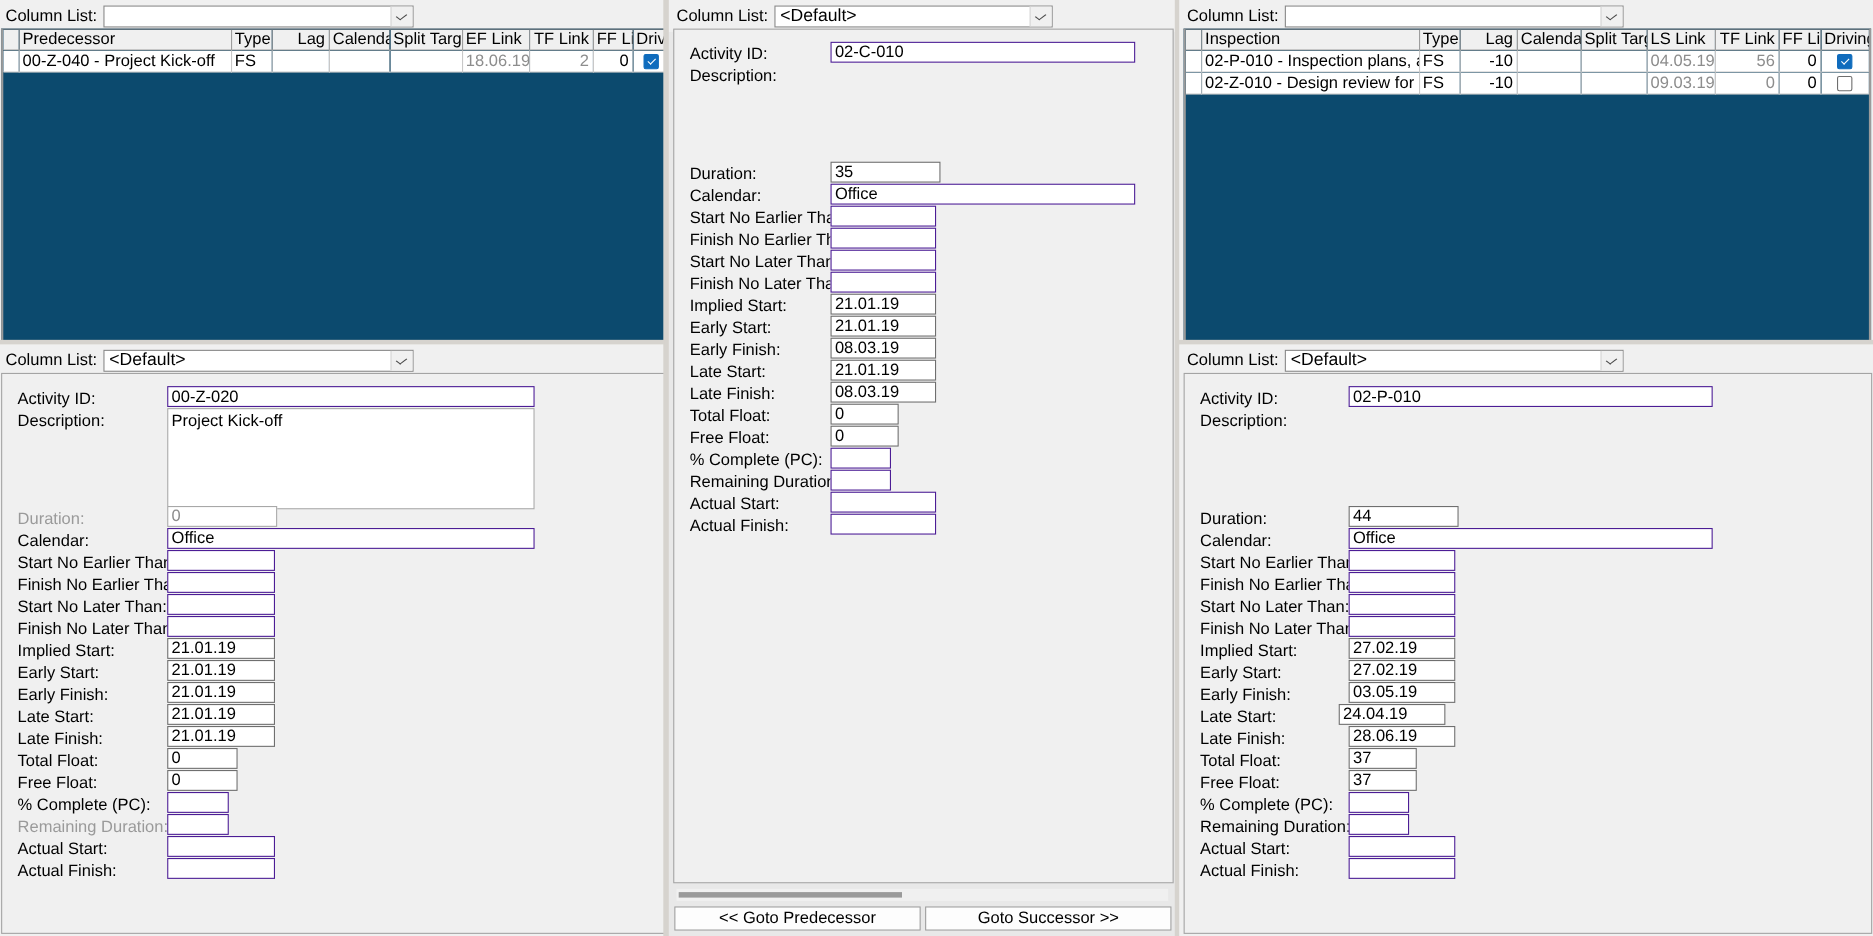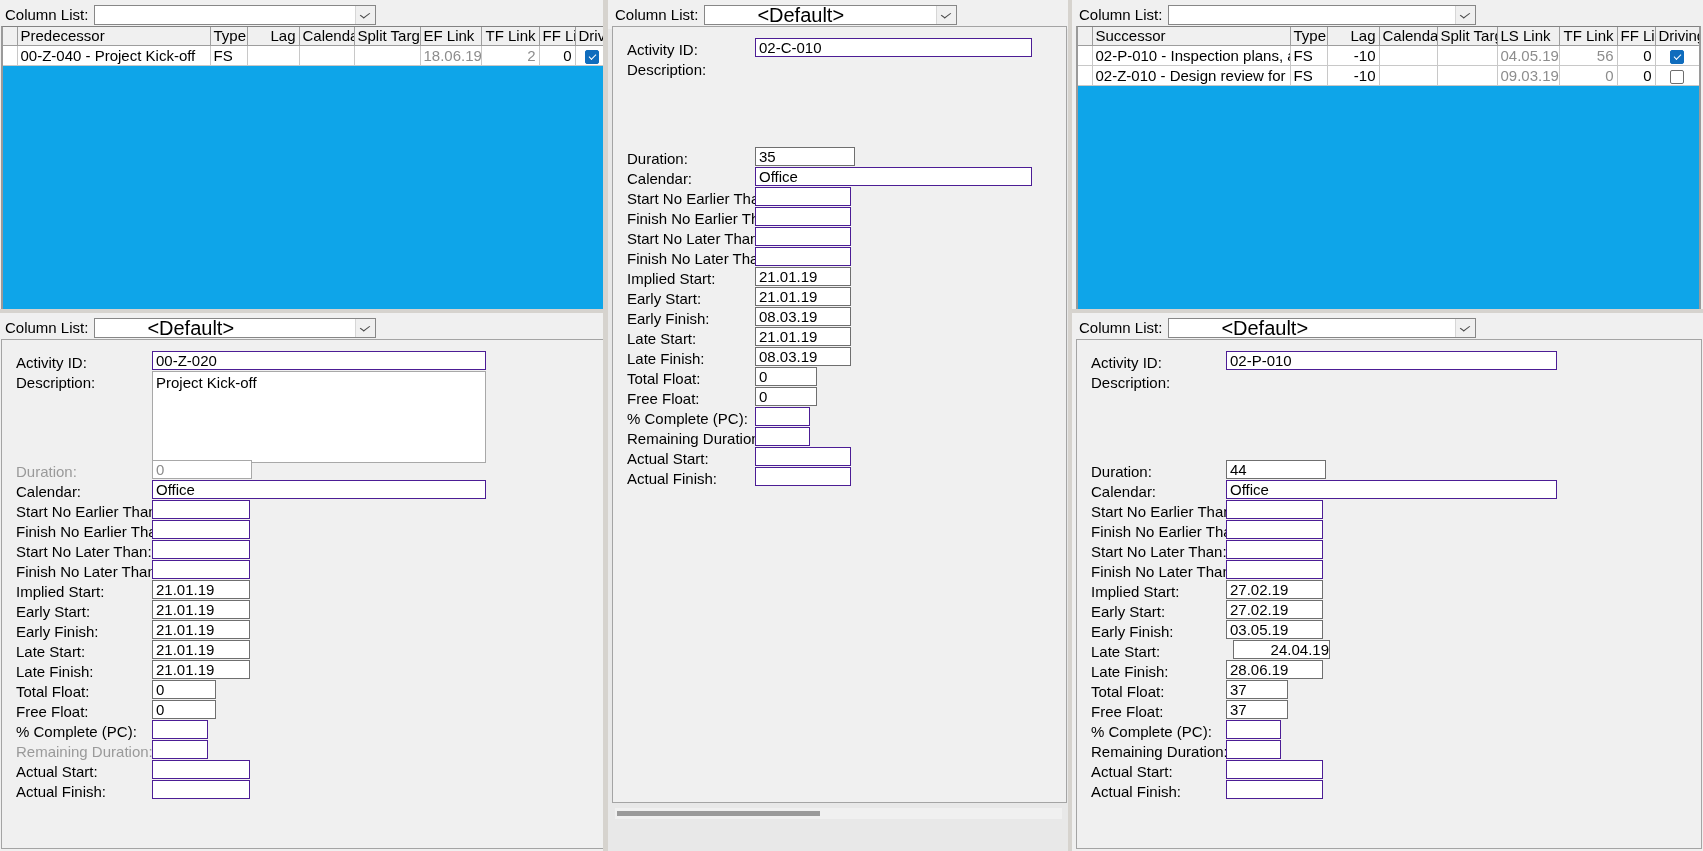--- a/index.html
+++ b/index.html
@@ -16,35 +16,35 @@
   
   .panel{position:absolute;background:#f0f0f0;box-sizing:border-box;}
 
   
   .collist{height:29px;display:flex;align-items:center;padding-left:5px;box-sizing:border-box;background:#f0f0f0;}
   .collist-label{font-size:15px;margin-right:6px;white-space:nowrap;}
   .combo{
     position:relative;height:20px;background:#fff;border:1px solid #878787;
     display:flex;align-items:center;box-sizing:border-box;flex:1;
   }
-  .combo .cval{padding-left:4px;font-size:20px;line-height:18px;white-space:nowrap;overflow:hidden;margin-left:48px;}
+  .combo .cval{padding-left:4px;font-size:16px;line-height:18px;white-space:nowrap;overflow:hidden;}
   .combo .carrow{
     position:absolute;right:0px;top:0px;width:19px;height:18px;
     background:#f0f0f0;border-left:1px solid #d6d6d6;
     display:flex;align-items:center;justify-content:center;
   }
   .chev{width:9px;height:5px;position:relative;}
   .chev:before{
     content:"";position:absolute;left:0;top:0;width:7px;height:4px;
     border-left:1.4px solid #4a4a4a;border-bottom:1.4px solid #4a4a4a;
     transform:rotate(-45deg) skew(8deg,8deg);
   }
 
   
-  .grid-wrap{position:absolute;left:0;right:0;background:#0ea5e9;border:2px solid #9a9a9a;border-top:1px solid #828282;box-sizing:border-box;overflow:hidden;}
+  .grid-wrap{position:absolute;left:0;right:0;background:#0c4a6e;border:2px solid #9a9a9a;border-top:1px solid #828282;box-sizing:border-box;overflow:hidden;}
   table.grid{border-collapse:collapse;table-layout:fixed;width:100%;}
   table.grid th{
     background:#f0f0f0;border-right:1px solid #9d9d9d;border-bottom:1px solid #9d9d9d;
     font-weight:normal;font-size:15px;height:18px;line-height:18px;padding:0 3px;
     text-align:left;white-space:nowrap;overflow:hidden;box-sizing:border-box;
   }
   table.grid th.r{text-align:right;}
   table.grid td{
     border-right:1px solid #c8c8c8;border-bottom:1px solid #c8c8c8;
     height:19px;line-height:19px;font-size:15px;padding:0 3px;white-space:nowrap;
@@ -364,20 +364,24 @@
       <div class="frow" style="left:14px;top:442px;">
           <span class="flabel">Actual Finish:</span>
         </div>
       <div class="fin thin" style="left:142px;top:440px;width:96px;"></div>
     </div>
 
     <div class="hscroll" style="left:8px;top:808px;width:447px;">
       <div class="thumb" style="width:203px;"></div>
     </div>
 
+    <div class="btnbar" style="left:6px;top:824px;width:452px;">
+      <div class="btn" style="width:224px;">&lt;&lt; Goto Predecessor</div>
+      <div class="btn" style="width:224px;">Goto Successor &gt;&gt;</div>
+    </div>
   </div>
 
   <div class="panel" style="left:1071px;top:0;width:632px;height:313px;">
     <div class="collist" style="width:632px;padding-left:8px;">
       <span class="collist-label">Column List:</span>
       <div class="combo" style="width:308px;flex:none;">
         <span class="cval"></span>
         <span class="carrow">
             <span class="chev"></span>
           </span>
@@ -393,21 +397,21 @@
           <col style="width:58px">
             <col style="width:60px">
             <col style="width:62px">
             <col style="width:58px">
           <col style="width:38px">
             <col style="width:44px">
         </colgroup>
         <thead>
           <tr>
             <th class="rowhdr"></th>
-            <th>Successor</th>
+            <th>Inspection</th>
             <th>Type</th>
             <th class="r">Lag</th>
             <th>Calendar</th>
             <th>Split Target</th>
             <th>LS Link</th>
             <th class="r">TF Link</th>
             <th class="r">FF Link</th>
             <th>Driving</th>
           </tr>
         </thead>
@@ -503,21 +507,21 @@
       <div class="fin" style="left:149px;top:260px;width:97px;">27.02.19</div>
 
       <div class="frow" style="left:14px;top:282px;">
           <span class="flabel">Early Finish:</span>
         </div>
       <div class="fin" style="left:149px;top:280px;width:97px;">03.05.19</div>
 
       <div class="frow" style="left:14px;top:302px;">
           <span class="flabel">Late Start:</span>
         </div>
-      <div class="fin" style="left:156px;top:300px;width:97px;text-align:right;">24.04.19</div>
+      <div class="fin" style="left:140px;top:300px;width:97px;">24.04.19</div>
 
       <div class="frow" style="left:14px;top:322px;">
           <span class="flabel">Late Finish:</span>
         </div>
       <div class="fin" style="left:149px;top:320px;width:97px;">28.06.19</div>
 
       <div class="frow" style="left:14px;top:342px;">
           <span class="flabel">Total Float:</span>
         </div>
       <div class="fin" style="left:149px;top:340px;width:62px;">37</div>

